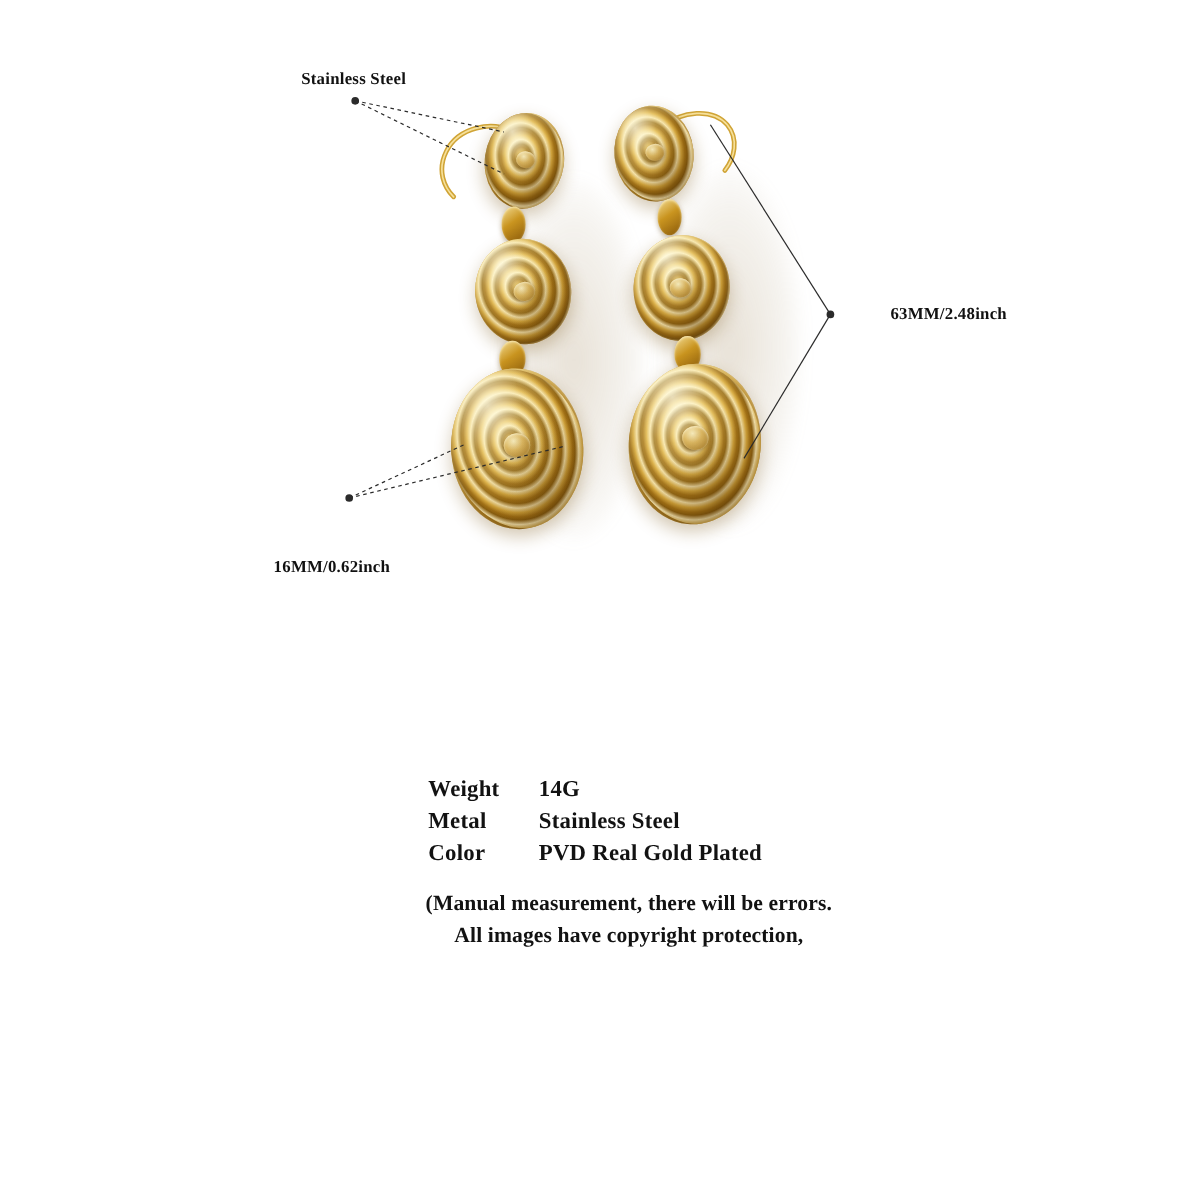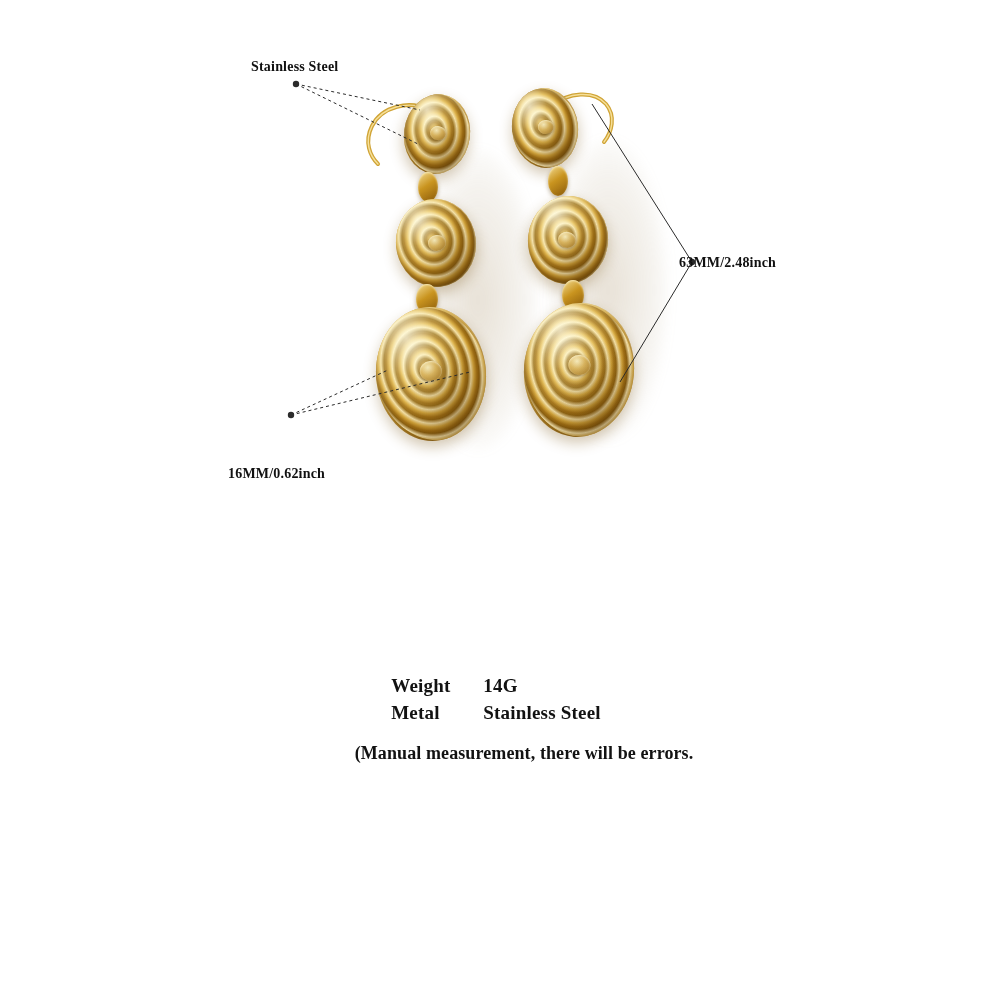--- a/index.html
+++ b/index.html
@@ -26,21 +26,21 @@
   .anno {
     position: absolute;
     font-family: "Liberation Serif", serif;
     font-weight: 700;
     font-size: 14px;
     color: #111111;
     white-space: nowrap;
     letter-spacing: 0.2px;
   }
   #anno-material { left: 251px; top: 59px; }
-  #anno-length   { left: 679px; top: 255px; }
+  #anno-length   { left: 742px; top: 255px; }
   #anno-width    { left: 228px; top: 426px; margin-top: 40px; }
 
   
   svg.leaders {
     position: absolute;
     left: 0; top: 0;
     width: 1000px; height: 1000px;
     pointer-events: none;
   }
 
@@ -111,21 +111,21 @@
     position: absolute;
     border-radius: 50%;
     background: radial-gradient(ellipse at 50% 50%, rgba(150,120,70,0.22) 0%, rgba(160,140,100,0.10) 55%, rgba(255,255,255,0) 78%);
     filter: blur(6px);
   }
 
   
   .spec-block {
     position: absolute;
     left: 0;
-    top: 672px;
+    top: 644px;
     width: 1000px;
     text-align: center;
   }
   .spec-table {
     display: inline-block;
     text-align: left;
     margin-left: -8px;
   }
   .spec-row {
     display: flex;
@@ -228,20 +228,25 @@
   <div class="spec-block">
     <div class="spec-table">
       <div class="spec-row">
         <div class="spec-key">Weight</div>
         <div class="spec-val">14G</div>
       </div>
       <div class="spec-row">
         <div class="spec-key">Metal</div>
         <div class="spec-val">Stainless Steel</div>
       </div>
+      <div class="spec-row">
+        <div class="spec-key">Color</div>
+        <div class="spec-val">PVD Real Gold Plated</div>
+      </div>
     </div>
 
     <div class="notes">
       <div class="note-line">(Manual measurement, there will be errors.</div>
+      <div class="note-line"> All images have copyright protection,</div>
     </div>
   </div>
 
 </div>
 
 </body></html>

